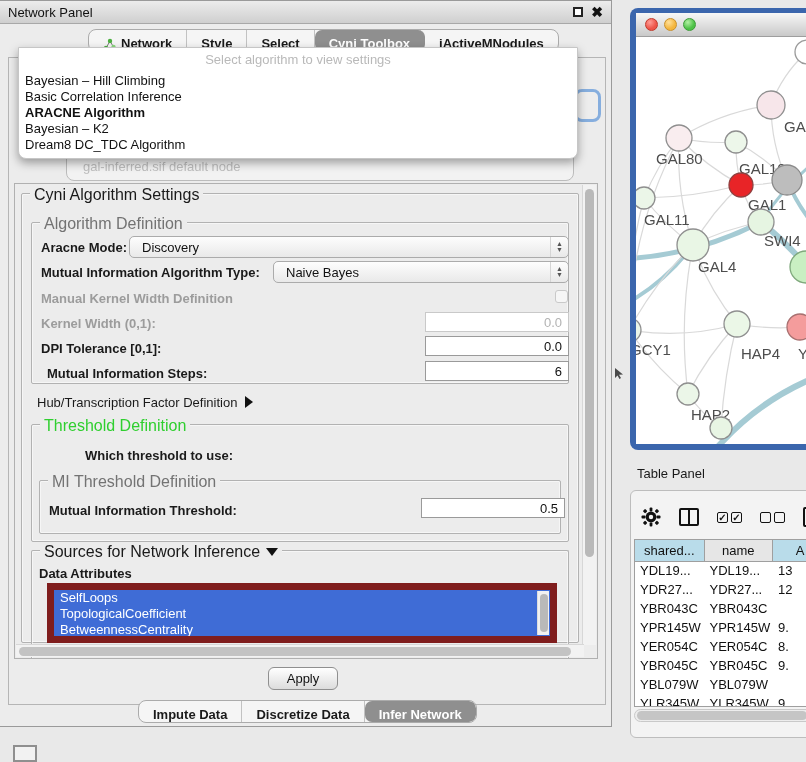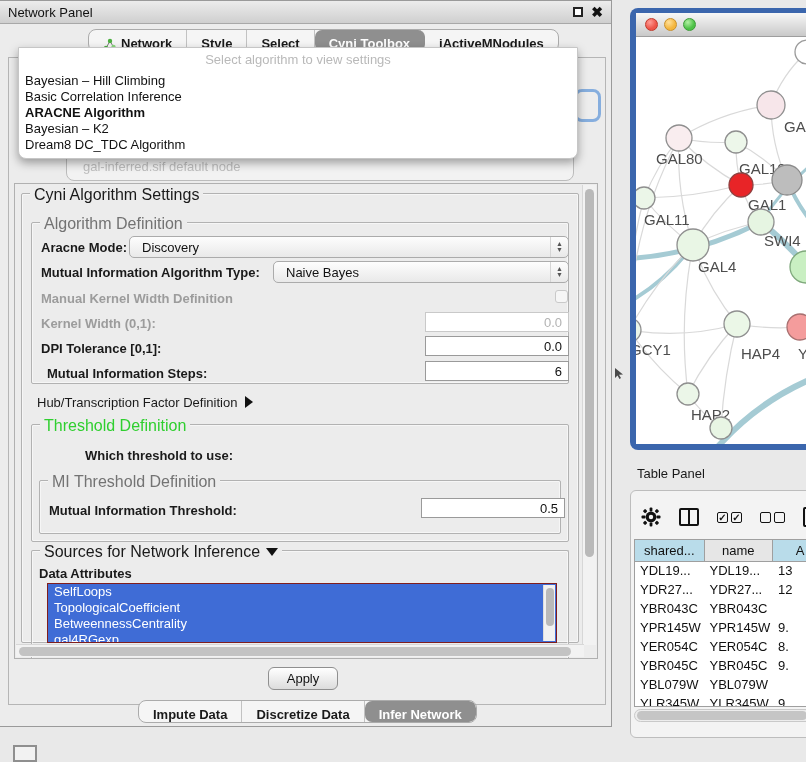--- a/index.html
+++ b/index.html
@@ -55,21 +55,21 @@
   .combo .stepper { width:18px; height:100%; display:flex; flex-direction:column; align-items:center; justify-content:center; color:#555; font-size:7px; line-height:6px; border-left:1px solid #d5d5d5; }
 
   .field { position:absolute; height:20px; border:1px solid #9a9a9a; background:#fff; text-align:right; padding:2px 6px 0 0; color:#111; }
   .field.disabled { border-color:#c9c9c9; color:#b3b3b3; }
 
   .checkbox { position:absolute; width:13px; height:13px; border:1px solid #c9c9c9; border-radius:3px; background:#f6f6f6; }
 
   .tri-right { display:inline-block; width:0; height:0; border-left:8px solid #111; border-top:6px solid transparent; border-bottom:6px solid transparent; margin-left:8px; vertical-align:-1px; }
   .tri-down { display:inline-block; width:0; height:0; border-top:8px solid #111; border-left:6px solid transparent; border-right:6px solid transparent; margin-left:6px; vertical-align:1px; }
 
-  .attr-list { position:absolute; background:#ec4899; border:1px solid #7f1d1d; overflow:hidden; }
+  .attr-list { position:absolute; background:#ec4899; border:7px solid #7f1d1d; overflow:hidden; }
   .attr-item { height:16px; line-height:16px; padding-left:6px; background:#3f6cd6; color:#fff; white-space:nowrap; }
   .attr-scroll { position:absolute; right:1px; top:1px; width:12px; bottom:1px; background:#f1f1f1; border-left:1px solid #ddd; }
   .attr-scroll .thumb { position:absolute; left:2px; top:3px; width:8px; height:38px; border-radius:4px; background:#b9b9b9; }
 
   .apply-btn { left:268px; top:666px; width:70px; height:23px; border:1px solid #8f8f8f; border-radius:6px; background:linear-gradient(#ffffff,#dcdcdc); text-align:center; padding-top:3px; color:#111; }
 
   .bottom-tabs { left:138px; top:699px; }
 
   
   .net-window { left:630px; top:8px; width:182px; height:442px; background:#3b66ad; border-radius:8px 0 0 8px; padding:5px 0 6px 6px; }

